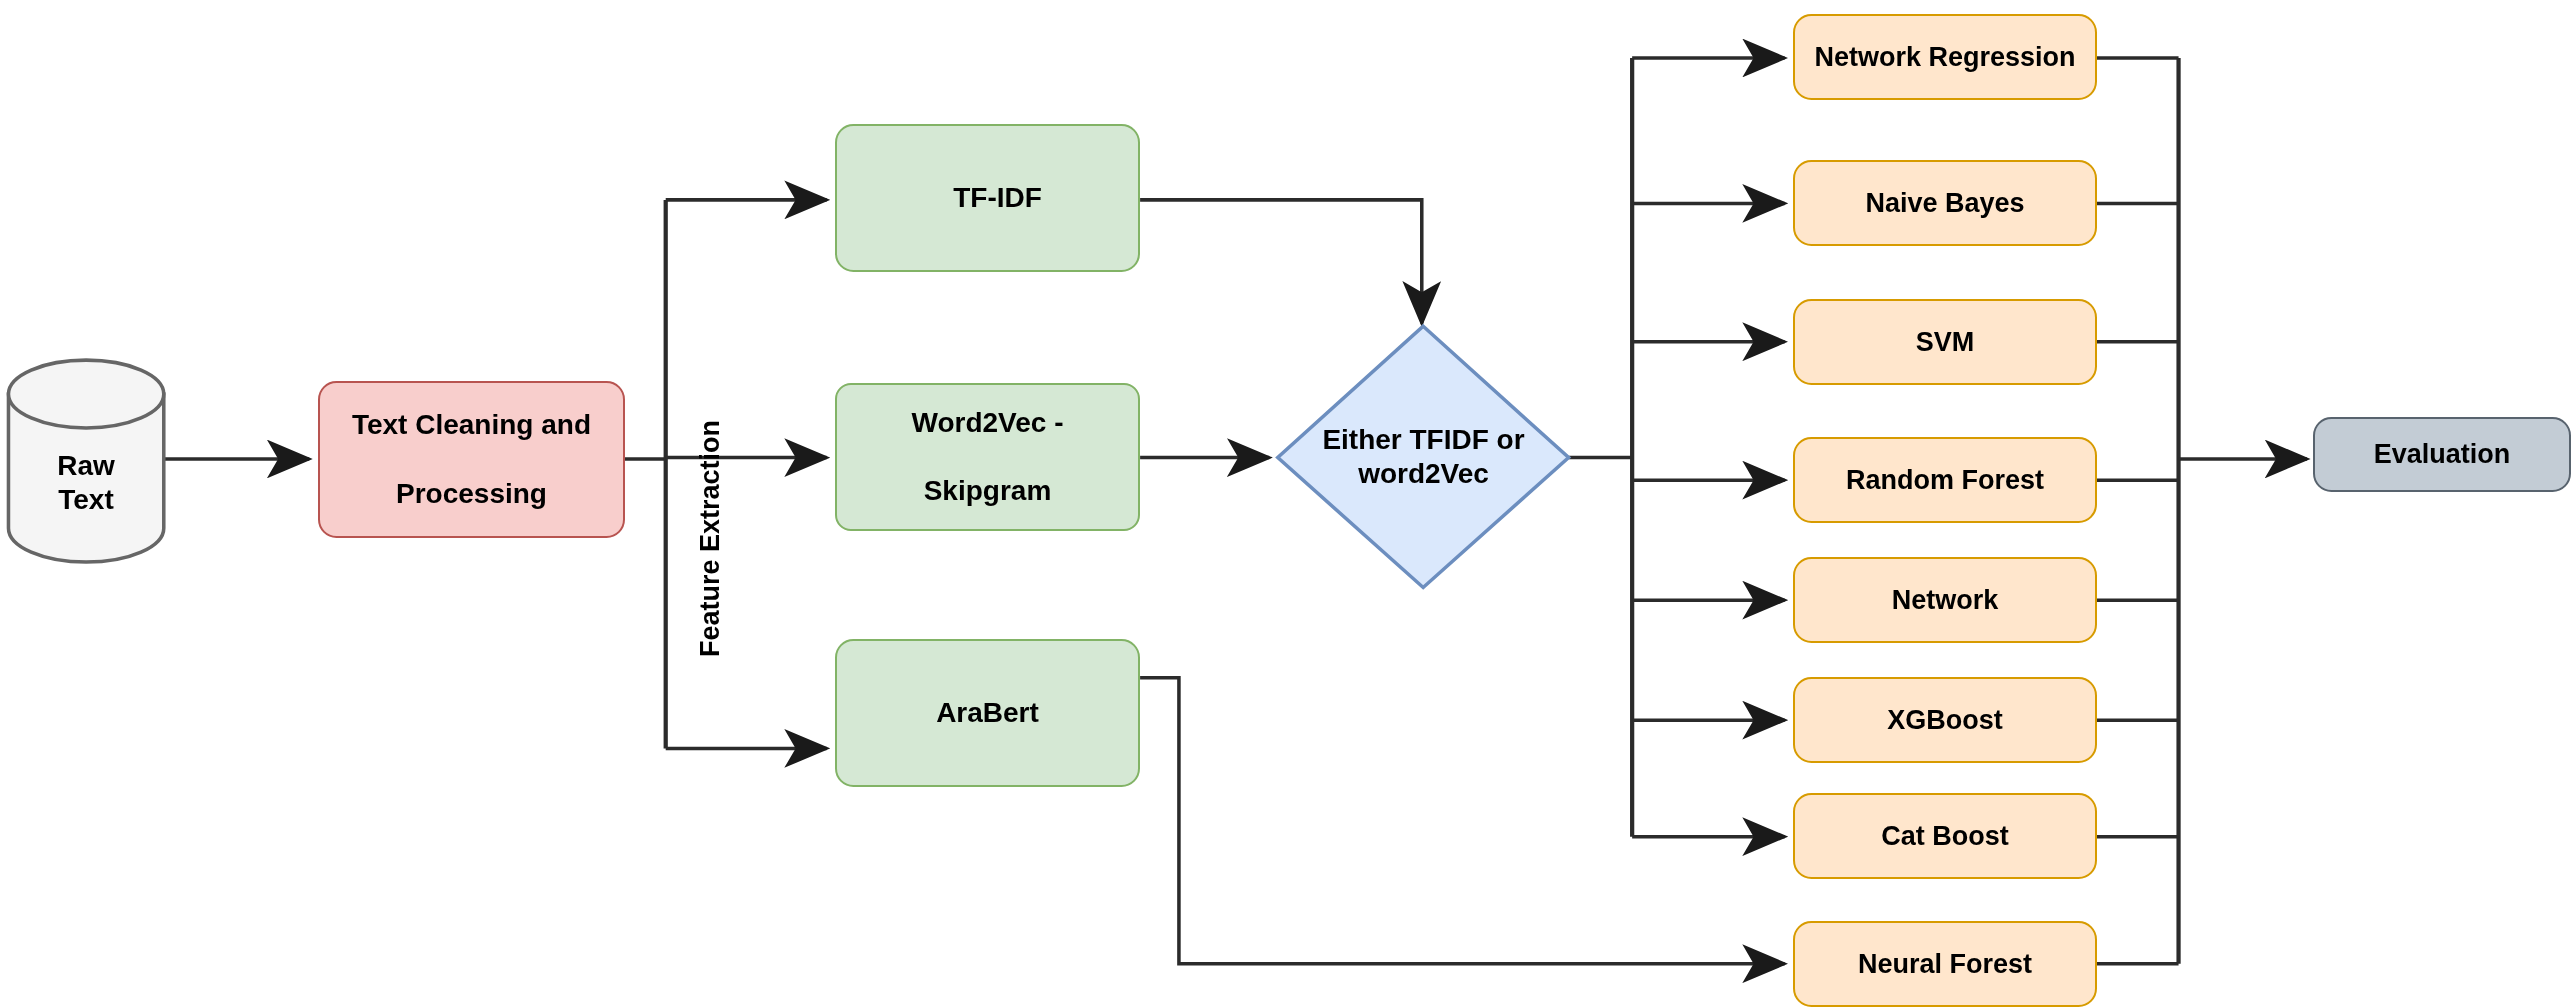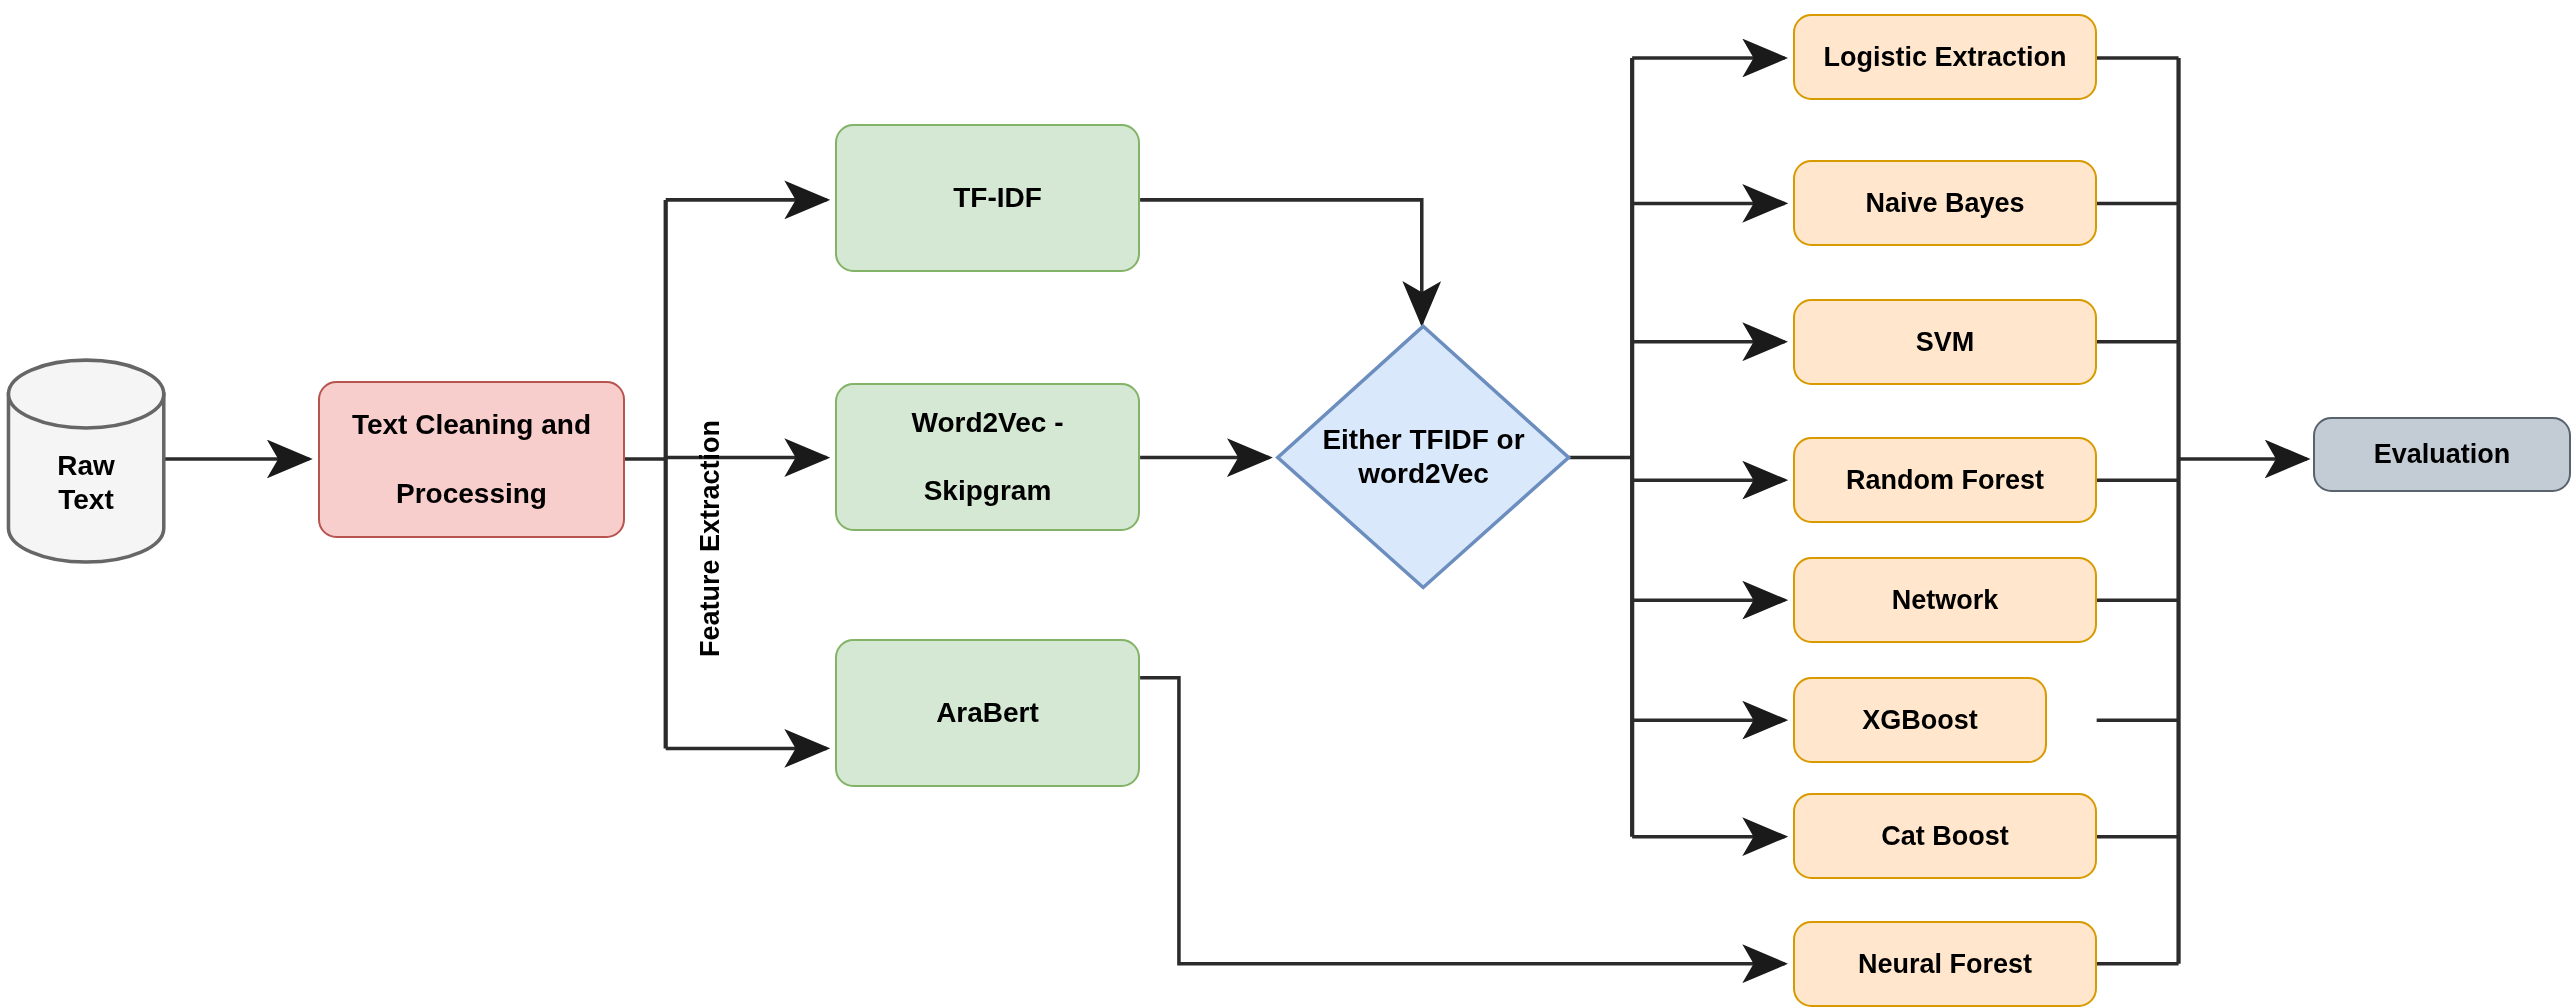--- a/index.html
+++ b/index.html
@@ -98,59 +98,59 @@
       <span>Processing</span>
     </span>
   </div>
 
   <div class="vlabel" style="left:695px;top:657px;">Feature Extraction</div>
 
   <div class="node rbox n-green fs-lg" style="left:835px;top:124px;width:305px;height:148px;padding-left:20px;">
     <span>TF-IDF</span>
   </div>
 
-  <div class="node rbox n-green fs-lg" style="left:835px;top:383px;width:305px;height:148px;">
+  <div class="node rbox n-green fs-lg" style="left:835px;top:383px;width:305px;height:148px;border-radius:16px;">
     <span>
       <span>Word2Vec -</span><br>
       <span>Skipgram</span>
     </span>
   </div>
 
   <div class="node rbox n-green fs-lg" style="left:835px;top:639px;width:305px;height:148px;">
     <span>AraBert</span>
   </div>
 
   <div class="diamond-label" style="left:1298px;top:395px;width:251px;height:124px;">
     <div>
       <div>Either TFIDF or</div>
       <div>word2Vec</div>
     </div>
   </div>
 
   <div class="node rbox n-orange fs-md" style="left:1793px;top:14px;width:304px;height:86px;">
-    <span>Logistic Extraction</span>
+    <span>Network Regression</span>
   </div>
 
   <div class="node rbox n-orange fs-md" style="left:1793px;top:160px;width:304px;height:86px;">
     <span>Naive Bayes</span>
   </div>
 
   <div class="node rbox n-orange fs-md" style="left:1793px;top:437px;width:304px;height:86px;">
     <span>Random Forest</span>
   </div>
 
   <div class="node rbox n-orange fs-md" style="left:1793px;top:299px;width:304px;height:86px;">
     <span>SVM</span>
   </div>
 
   <div class="node rbox n-orange fs-md" style="left:1793px;top:557px;width:304px;height:86px;">
     <span>Network</span>
   </div>
 
-  <div class="node rbox n-orange fs-md" style="left:1793px;top:677px;width:254px;height:86px;">
+  <div class="node rbox n-orange fs-md" style="left:1793px;top:677px;width:304px;height:86px;">
     <span>XGBoost</span>
   </div>
 
   <div class="node rbox n-orange fs-md" style="left:1793px;top:793px;width:304px;height:86px;">
     <span>Cat Boost</span>
   </div>
 
   <div class="node rbox n-orange fs-md" style="left:1793px;top:921px;width:304px;height:86px;">
     <span>Neural Forest</span>
   </div>

